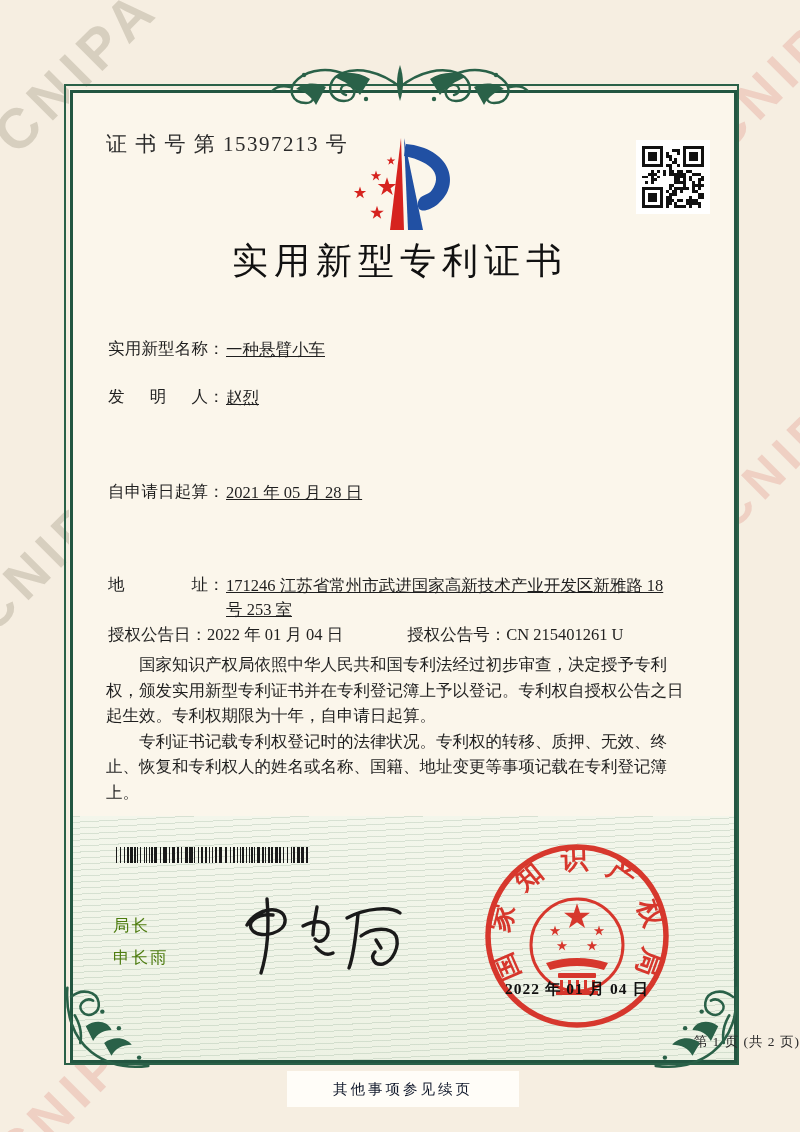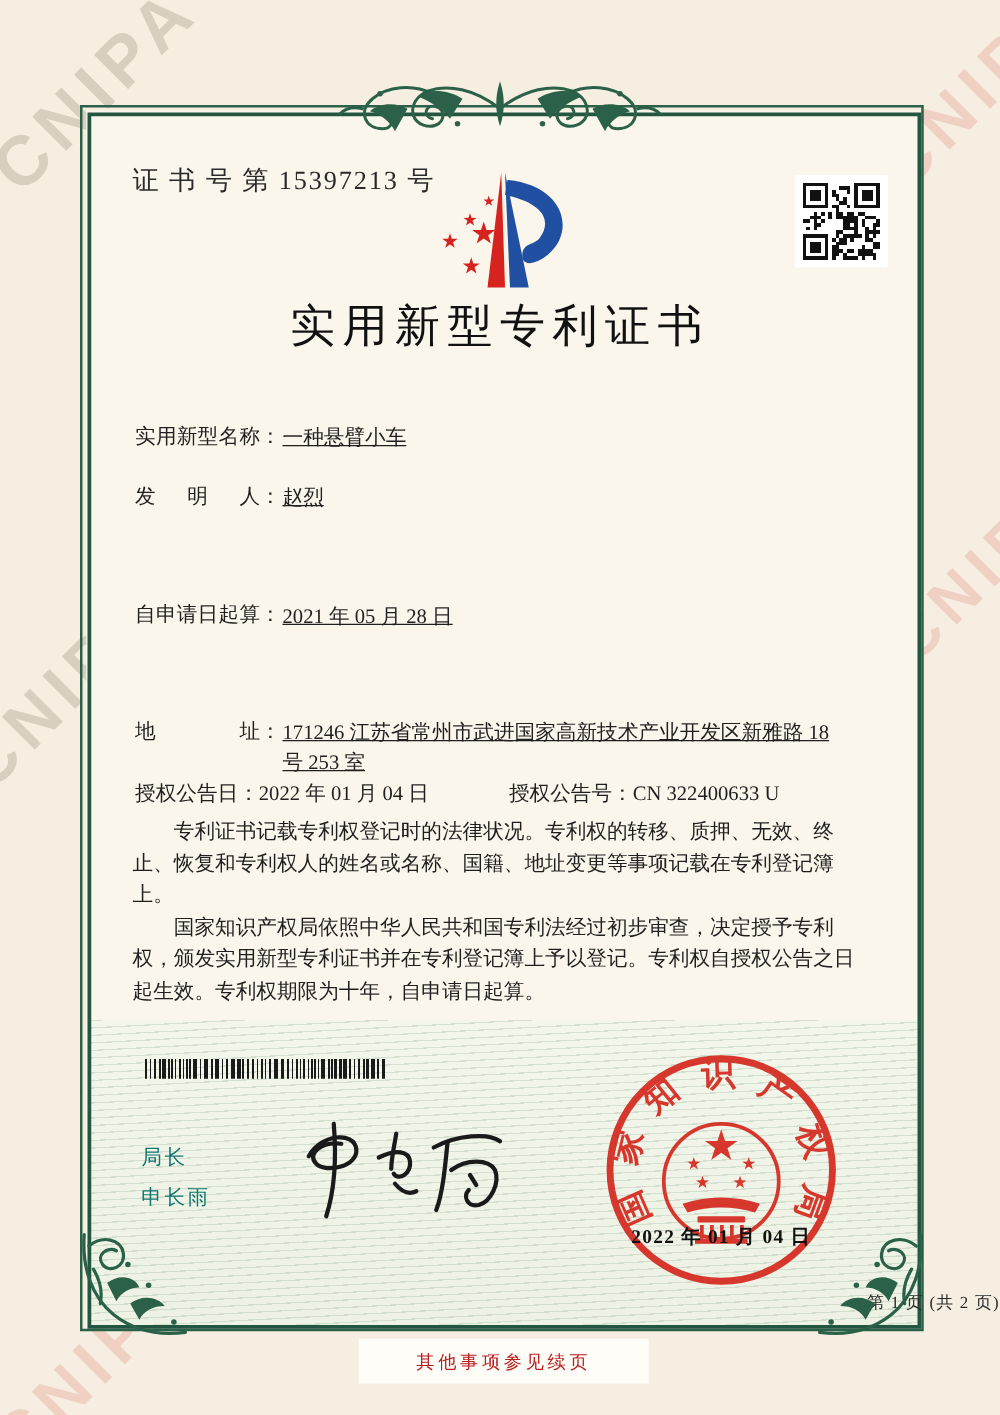--- a/index.html
+++ b/index.html
@@ -32,28 +32,28 @@
   .field-row{position:absolute;left:108px;font-size:16.5px;color:#1f1f1f;}
   .flabel{display:inline-block;width:100px;text-align:justify;text-align-last:justify;vertical-align:top;}
   .fcolon{display:inline-block;width:18px;vertical-align:top;}
   .fvalue{display:inline-block;max-width:455px;vertical-align:top;line-height:24px;text-decoration:underline;}
   .grant-gap{display:inline-block;width:64px;}
   
   .body-text{position:absolute;left:106px;top:652px;width:592px;font-size:16.5px;
              line-height:25.5px;color:#1f1f1f;}
   .body-text p{margin:0;text-indent:2em;}
   
-  .signer{position:absolute;left:113px;font-size:16.5px;letter-spacing:2px;color:#0f766e;}
+  .signer{position:absolute;left:113px;font-size:16.5px;letter-spacing:2px;color:#4d7c0f;}
   .seal-date{position:absolute;left:480px;top:979px;width:194px;text-align:center;
              font-size:15.5px;font-weight:bold;color:#101010;letter-spacing:1px;z-index:6;}
   .page-num{position:absolute;left:0;right:0;top:1033px;text-align:right;font-size:13.5px;
             letter-spacing:1px;color:#2a2a2a;}
   .note-box{position:absolute;left:287px;top:1071px;width:232px;height:36px;background:#fffdf8;
             display:flex;align-items:center;justify-content:center;font-size:14.5px;
-            letter-spacing:3px;color:#b91c1c;}
+            letter-spacing:3px;color:#0f172a;}
   svg{display:block;}
 </style>
 </head>
 <body>
 
 <div class="page">
 
   <span class="wm wm-gray" style="left:-20px;top:120px;font-size:56px">CNIPA</span>
   <span class="wm wm-pink" style="left:250px;top:232px;font-size:54px">CNIPA</span>
   <span class="wm wm-pink" style="left:690px;top:120px;font-size:54px">CNIPA</span>
@@ -346,26 +346,26 @@
   <div class="field-row" style="top:386px">
     <span class="flabel">发明人</span><span class="fcolon">：</span><span class="fvalue">赵烈</span>
   </div>
   <div class="field-row" style="top:481px">
     <span class="flabel">自申请日起算</span><span class="fcolon">：</span><span class="fvalue">2021 年 05 月 28 日</span>
   </div>
   <div class="field-row" style="top:574px">
     <span class="flabel">地址</span><span class="fcolon">：</span><span class="fvalue">171246 江苏省常州市武进国家高新技术产业开发区新雅路 18 号 253 室</span>
   </div>
   <div class="field-row" style="top:624px">
-    <span>授权公告日</span><span>：</span><span>2022 年 01 月 04 日</span><span class="grant-gap"></span><span>授权公告号</span><span>：</span><span>CN 322400633 U</span>
+    <span>授权公告日</span><span>：</span><span>2022 年 01 月 04 日</span><span class="grant-gap"></span><span>授权公告号</span><span>：</span><span>CN 215401261 U</span>
   </div>
 
   <div class="body-text">
+    <p>国家知识产权局依照中华人民共和国专利法经过初步审查，决定授予专利权，颁发实用新型专利证书并在专利登记簿上予以登记。专利权自授权公告之日起生效。专利权期限为十年，自申请日起算。</p>
     <p>专利证书记载专利权登记时的法律状况。专利权的转移、质押、无效、终止、恢复和专利权人的姓名或名称、国籍、地址变更等事项记载在专利登记簿上。</p>
-    <p>国家知识产权局依照中华人民共和国专利法经过初步审查，决定授予专利权，颁发实用新型专利证书并在专利登记簿上予以登记。专利权自授权公告之日起生效。专利权期限为十年，自申请日起算。</p>
   </div>
 
   <div class="abs" style="left:110px;top:847px;z-index:4">
     <svg width="205" height="16" viewBox="0 0 205 17" shape-rendering="crispEdges" fill="#1a1a1a">
         <rect x="0" y="0" width="1.4" height="17"></rect>
         <rect x="4" y="0" width="1.4" height="17"></rect>
         <rect x="8" y="0" width="1.4" height="17"></rect>
         <rect x="12" y="0" width="1.4" height="17"></rect>
         <rect x="14.8" y="0" width="3.4" height="17"></rect>
         <rect x="19.6" y="0" width="1.4" height="17"></rect>

